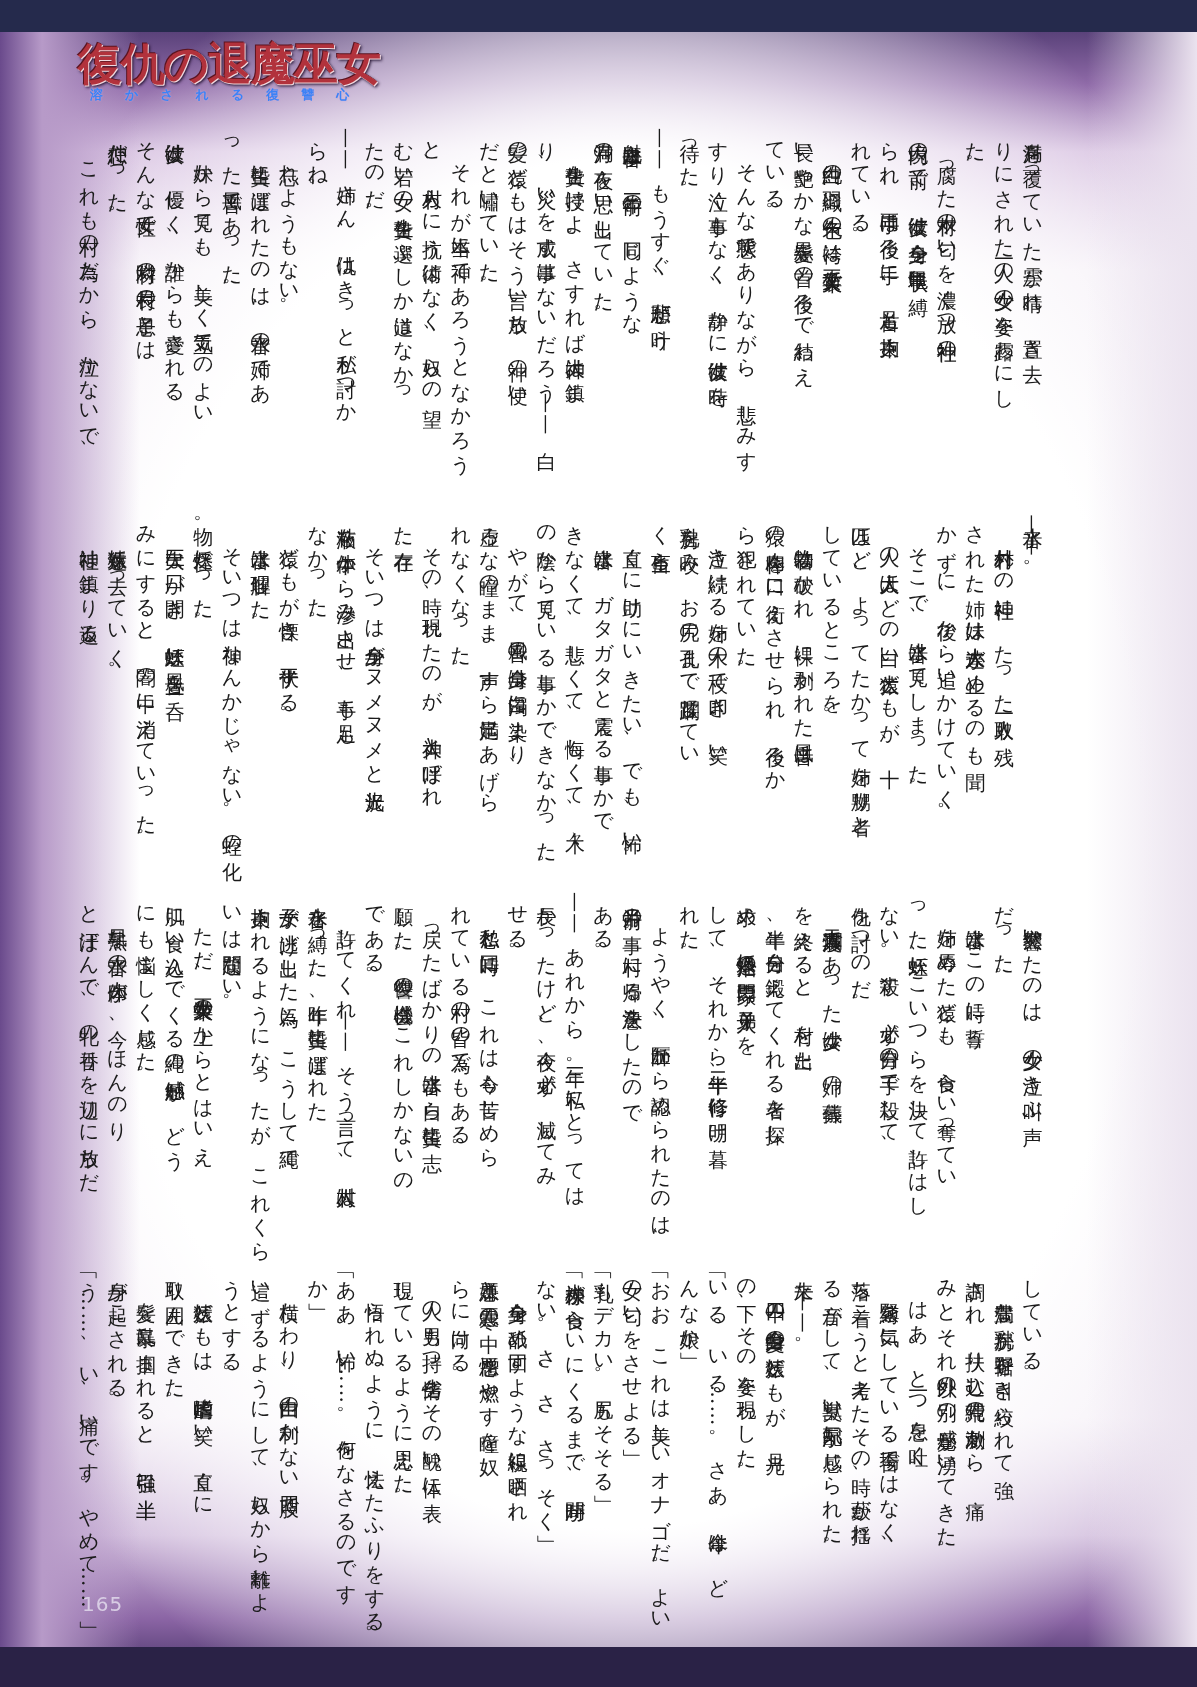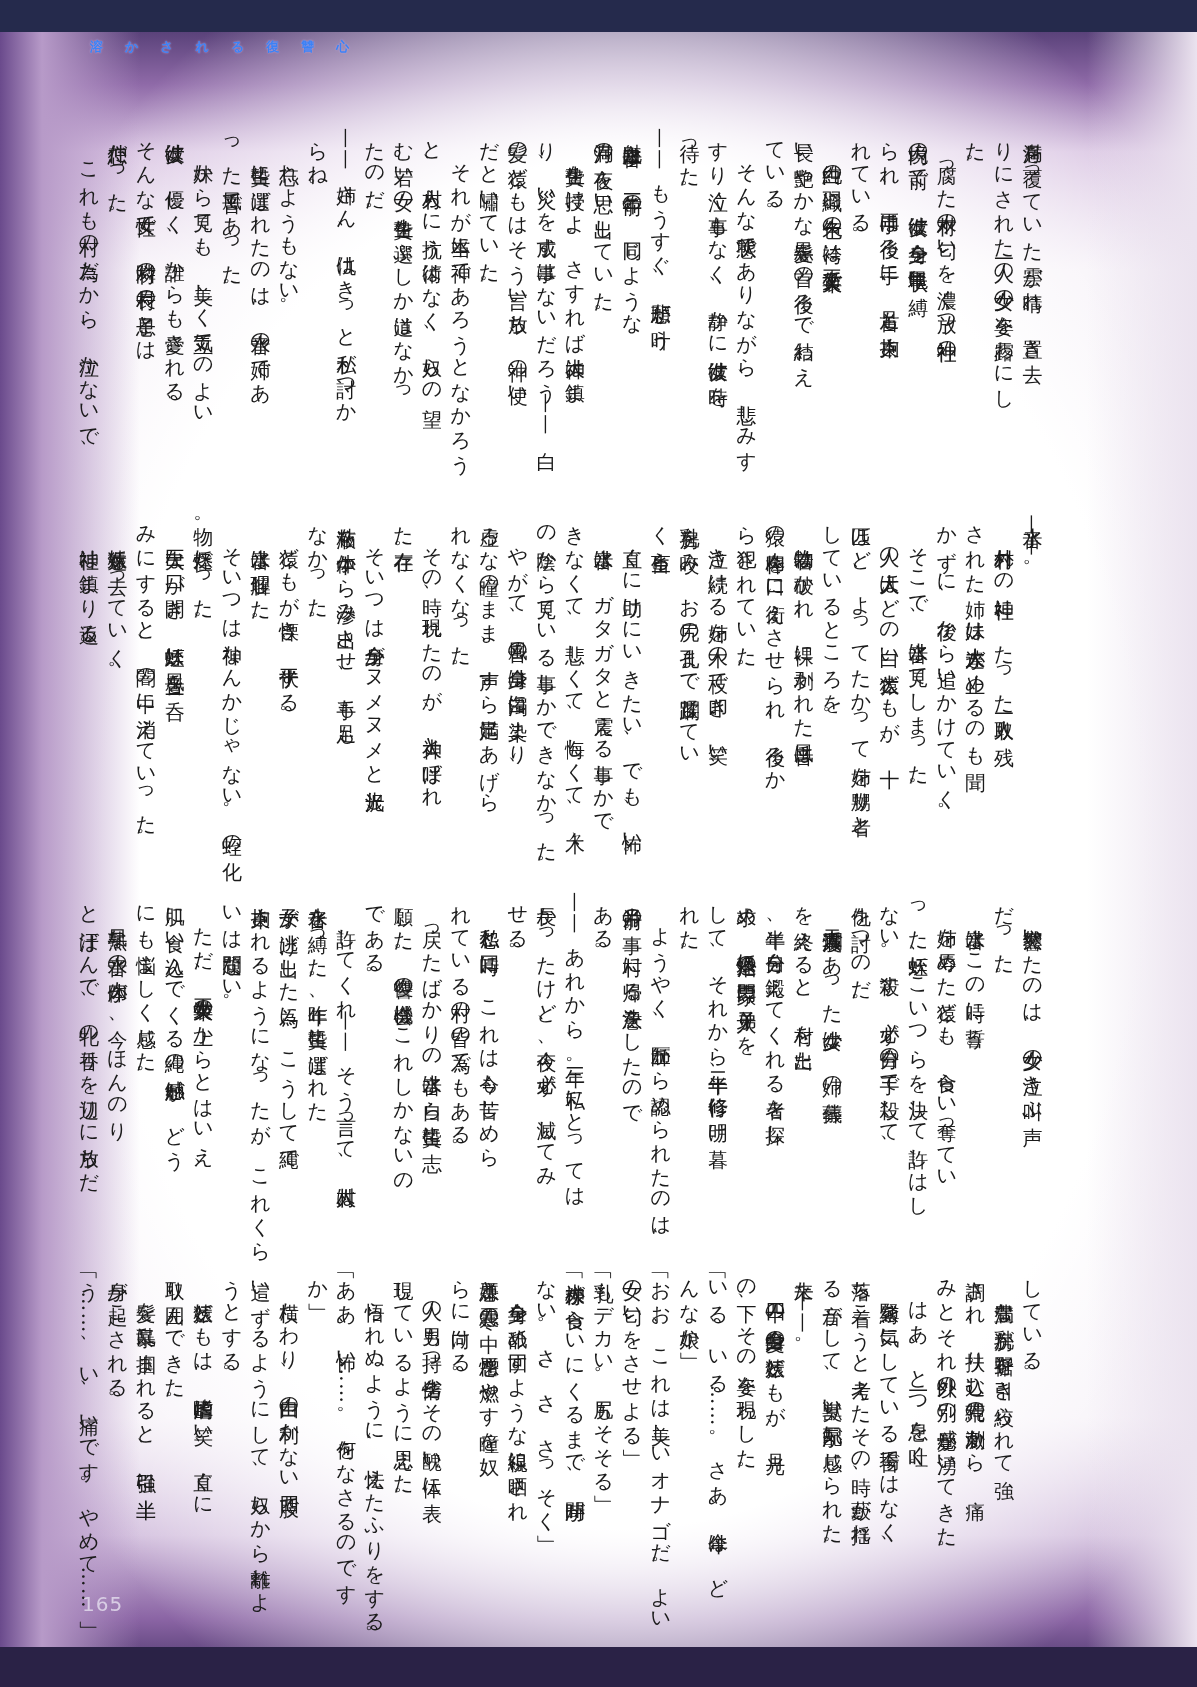--- a/index.html
+++ b/index.html
@@ -53,20 +53,21 @@
 </head>
 <body>
 
 <div class="frame"></div>
 <div class="vignette-left"></div>
 <div class="vignette-right"></div>
 <div class="top-bar"></div>
 <div class="bottom-bar"></div>
 
 <div class="title-block">
+  <div class="title">復仇の退魔巫女</div>
   <div class="subtitle">溶かされる復讐心</div>
 </div>
 
 <div class="band band1">
     <span class="col">満月を覆っていた雲が晴れ、置き去</span>
     <span class="col">りにされた一人の少女の姿を露わにし</span>
     <span class="col">た。</span>
     <span class="col">　腐った木材の匂いを濃く放つ神社の</span>
     <span class="col">境内の前で、彼女は全身を亀甲状に縛</span>
     <span class="col">られ、両手は後ろ手に、足首も拘束さ</span>

